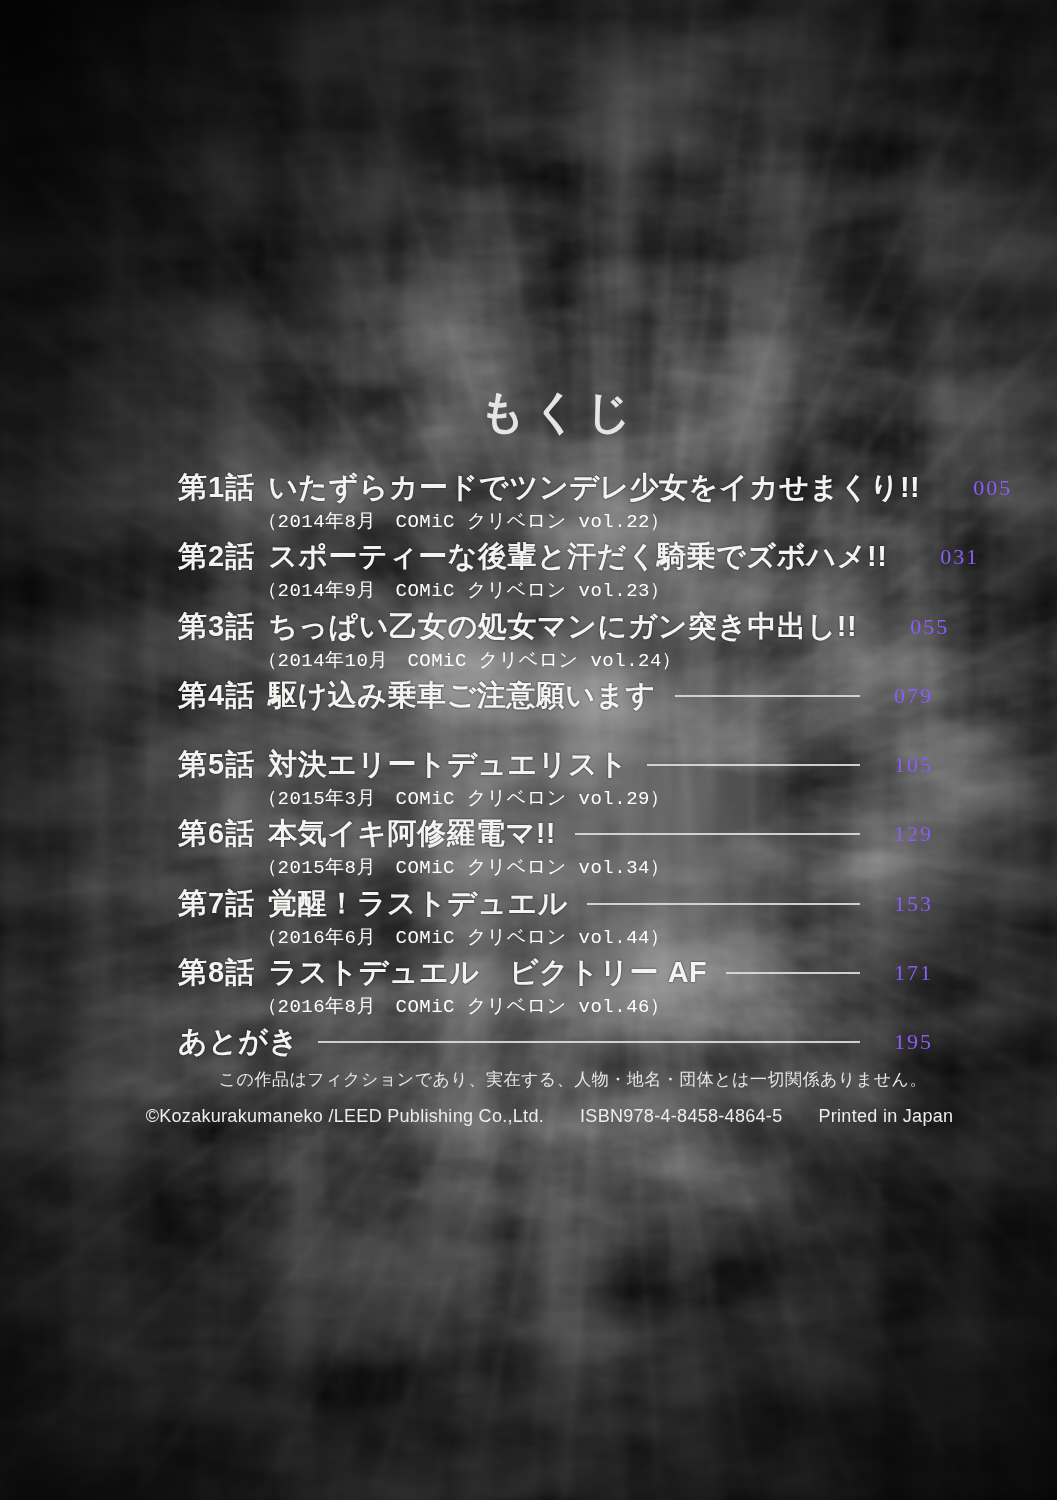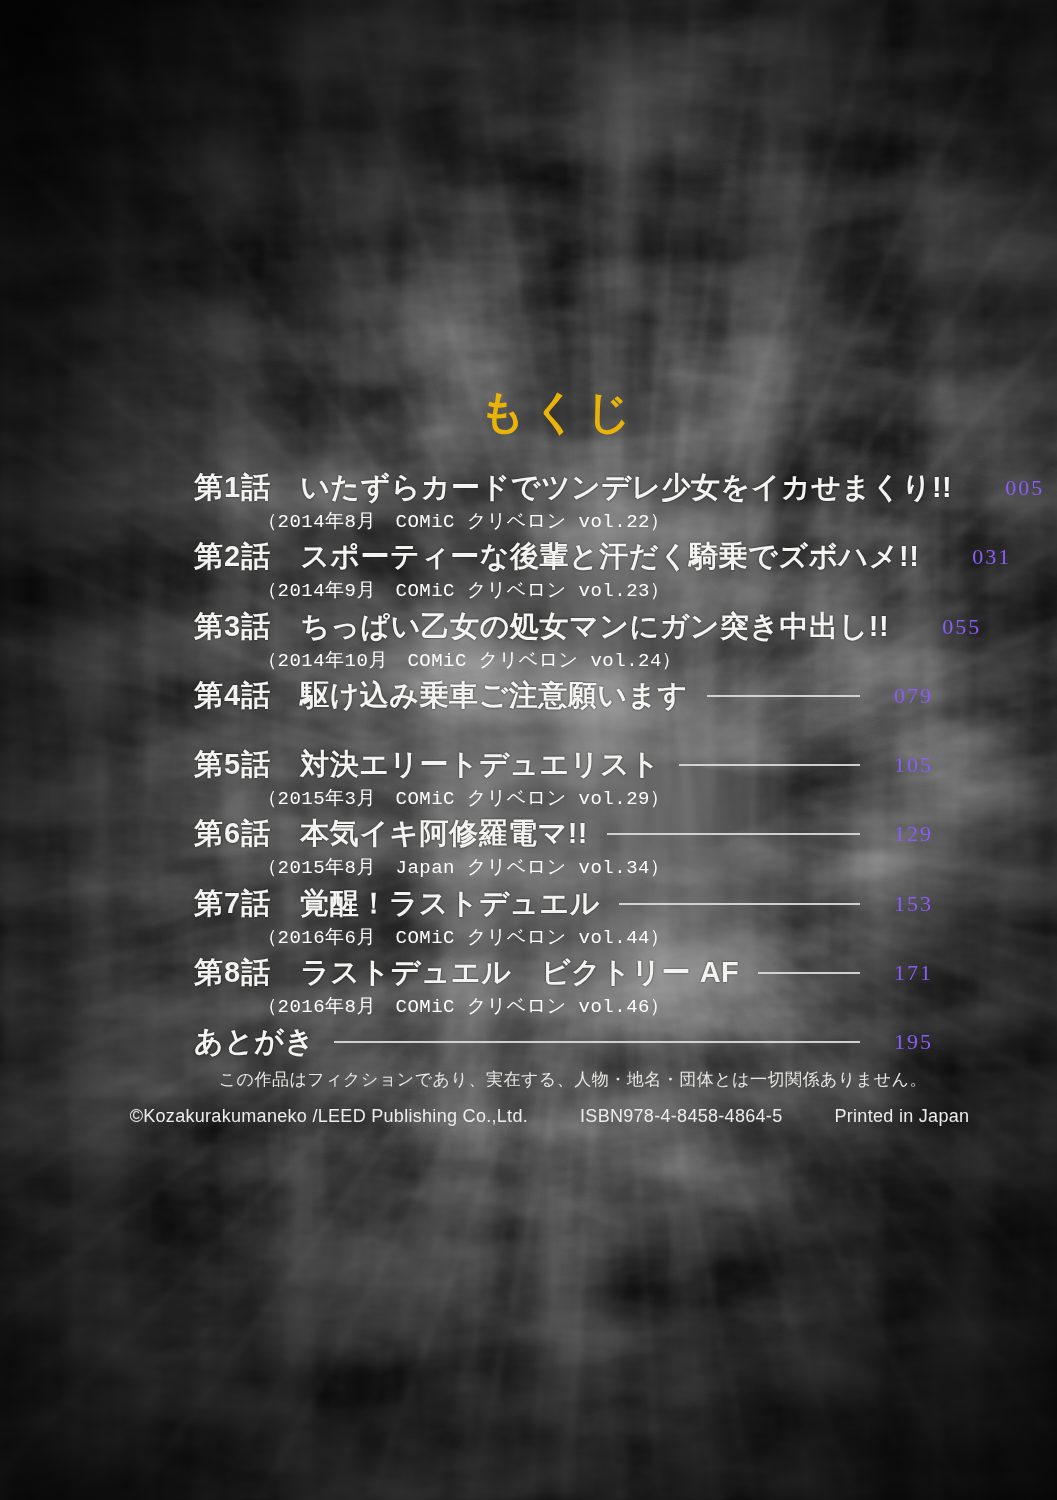--- a/index.html
+++ b/index.html
@@ -31,48 +31,47 @@
   }
   .bg-vignette{
     background:
       linear-gradient(118deg, rgba(0,0,0,0.65), rgba(0,0,0,0) 38%),
       linear-gradient(-62deg, rgba(0,0,0,0.55), rgba(0,0,0,0) 30%),
       radial-gradient(ellipse 80% 62% at 55% 49%, rgba(0,0,0,0) 42%, rgba(0,0,0,0.45) 72%, rgba(0,0,0,0.82) 100%);
   }
   
   .toc-title{
     position:absolute;top:382px;left:178px;width:755px;
-    text-align:center;font-size:45px;font-weight:bold;color:#eab308;
+    text-align:center;font-size:45px;font-weight:bold;color:#e5e5e5;
     letter-spacing:7px;text-indent:7px;
   }
   .toc-list{position:absolute;top:471px;left:178px;width:755px;}
   .entry{height:69.3px;}
   .entry-line{display:flex;align-items:center;height:34px;}
   .chapter,.title{
     font-size:29px;font-weight:bold;color:#f3f3f1;white-space:nowrap;
     text-shadow:0 0 2px rgba(0,0,0,0.8);
-    margin-left:16px;
   }
   .chapter{margin-right:13px;letter-spacing:1px;}
   .title{letter-spacing:0.5px;}
   .leader{flex:1;height:2px;background:#dbdbd9;margin:0 15px 0 19px;opacity:0.92;}
   .pagenum{
     font-family:Liberation Serif, serif;font-size:22px;color:#8b5cf6;
     min-width:58px;text-align:right;letter-spacing:2px;
   }
   .entry-date{
     margin:3px 0 0 80px;font-size:19px;color:#ffffff;letter-spacing:0.5px;font-family:Liberation Mono, monospace;
   }
   .footer{position:absolute;top:1068px;left:172px;width:755px;text-align:right;}
   .disclaimer{
     font-family:"DejaVu Serif","Liberation Serif",serif;
     font-size:17px;color:#e7e7e5;letter-spacing:0.5px;
   }
   .pubrow{
-    margin-top:15px;display:flex;justify-content:center;gap:52px;
+    margin-top:15px;display:flex;justify-content:center;gap:36px;
     font-size:18px;color:#ededeb;letter-spacing:0.3px;white-space:nowrap;
   }
 </style>
 </head>
 <body>
 
 <div class="page">
 
   <div class="bg">
     <svg xmlns="http://www.w3.org/2000/svg">
@@ -147,21 +146,21 @@
     <div class="entry-date">（2015年3月　COMiC クリベロン vol.29）</div>
   </div>
 
   <div class="entry">
     <div class="entry-line">
       <span class="chapter">第6話</span>
       <span class="title">本気イキ阿修羅電マ!!</span>
       <span class="leader"></span>
       <span class="pagenum">129</span>
     </div>
-    <div class="entry-date">（2015年8月　Japan クリベロン vol.34）</div>
+    <div class="entry-date">（2015年8月　COMiC クリベロン vol.34）</div>
   </div>
 
   <div class="entry">
     <div class="entry-line">
       <span class="chapter">第7話</span>
       <span class="title">覚醒！ラストデュエル</span>
       <span class="leader"></span>
       <span class="pagenum">153</span>
     </div>
     <div class="entry-date">（2016年6月　COMiC クリベロン vol.44）</div>

